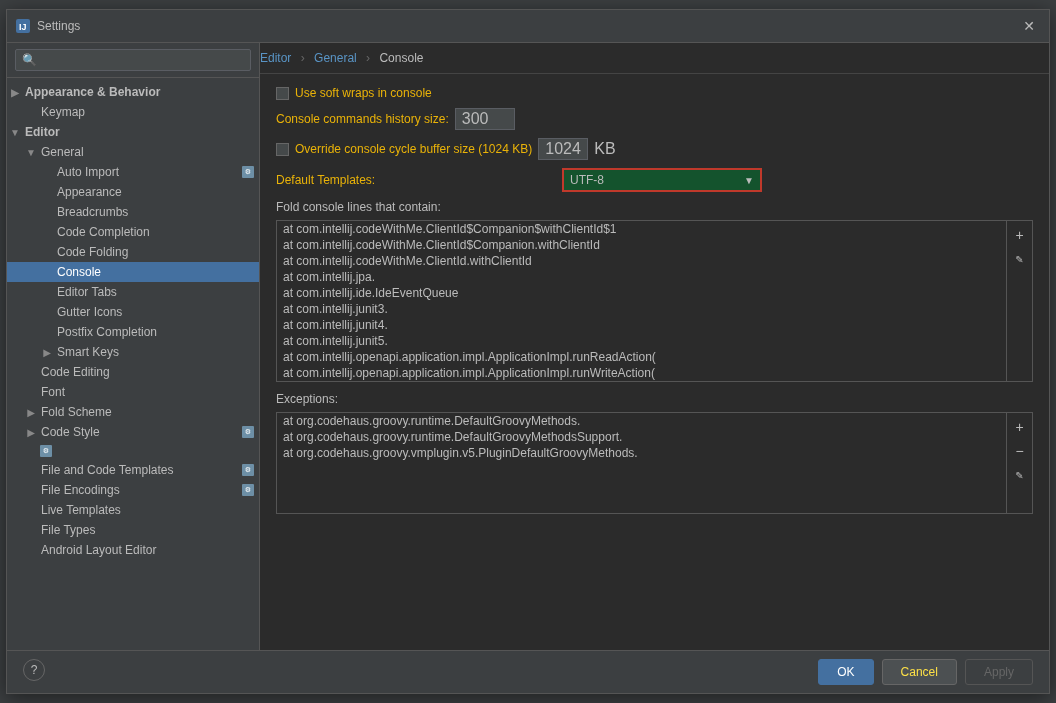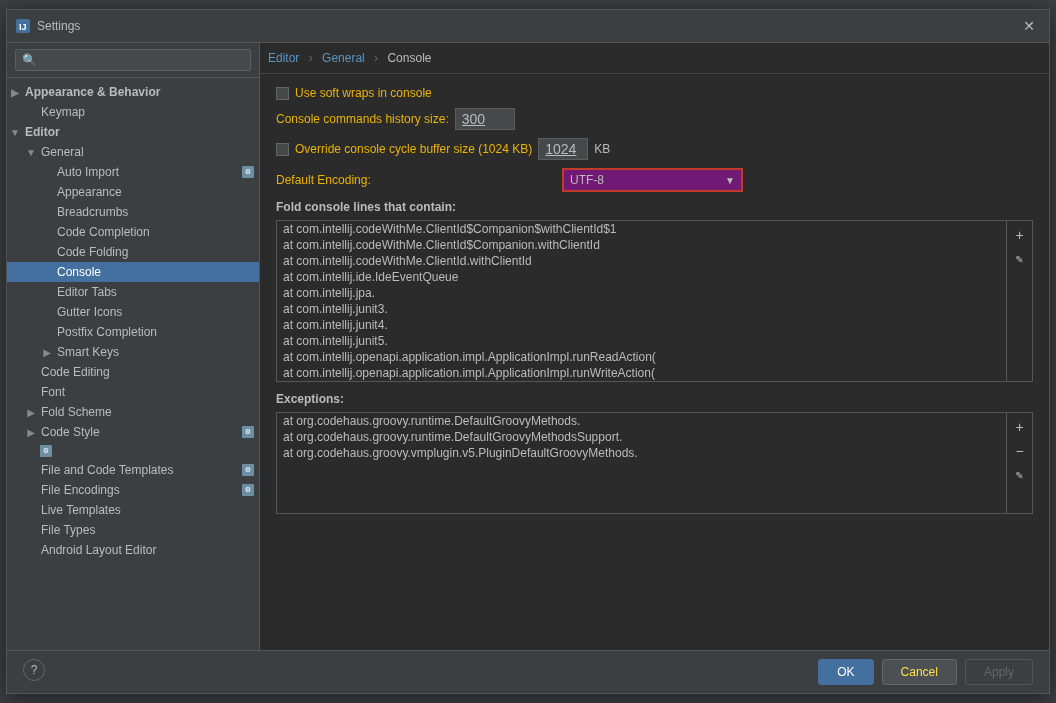--- a/index.html
+++ b/index.html
@@ -148,21 +148,21 @@
     
     .main-content {
       flex: 1;
       display: flex;
       flex-direction: column;
       background: #2b2b2b;
       overflow: hidden;
     }
 
     .breadcrumb {
-      padding: 8px 8px;
+      padding: 8px 0;
       color: #888;
       font-size: 12px;
       border-bottom: 1px solid #444;
       background: #2b2b2b;
       flex-shrink: 0;
     }
 
     .breadcrumb-sep { margin: 0 6px; color: #666; }
     .breadcrumb-link { color: #5994c5; cursor: pointer; }
     .breadcrumb-current { color: #bbb; }
@@ -197,59 +197,57 @@
 
     .form-label {
       color: #eab308;
       font-size: 12px;
     }
 
     .form-input {
       background: #45494a;
       border: 1px solid #5a5d63;
       color: #bbb;
-      font-size: 14px;
+      font-size: 16px;
       padding: 2px 6px;
       outline: none;
       width: 60px;
       height: 22px;
-      text-decoration: underline;
     }
 
     .form-label-after {
       color: #bbb;
-      font-size: 12px;
+      font-size: 16px;
       margin-left: 6px;
     }
 
     .encoding-select {
-      background: #701a75;
+      background: #14532d;
       border: 2px solid #c0392b;
       color: #bbb;
       font-size: 12px;
       padding: 2px 6px;
       height: 24px;
-      width: 181px;
+      width: 200px;
       outline: none;
       cursor: pointer;
       display: flex;
       align-items: center;
       justify-content: space-between;
       position: relative;
     }
 
     .encoding-select-text { flex: 1; }
     .encoding-select-arrow { color: #bbb; font-size: 10px; }
 
     .section-label {
       color: #bbb;
       font-size: 12px;
       margin-bottom: 6px;
       margin-top: 4px;
-      font-weight: bold;
     }
 
     .list-container {
       border: 1px solid #555;
       background: #2b2b2b;
       margin-bottom: 10px;
       display: flex;
       gap: 8px;
     }
 
@@ -536,35 +534,35 @@
         </div>
 
         <div class="checkbox-row">
           <div class="checkbox"></div>
           <span class="form-label" style="margin-right:6px;">Override console cycle buffer size (1024 KB)</span>
           <input class="form-input" type="text" id="buffer-size-val" style="width: 50px;" value="1024">
           <span class="form-label-after">KB</span>
         </div>
 
         <div class="form-row" style="margin-top: 4px;">
-          <span class="form-label" style="margin-right:6px; min-width:280px;">Default Encoding:</span>
+          <span class="form-label" style="margin-right:6px; min-width:280px;">Default Templates:</span>
           <div class="encoding-select">
             <span class="encoding-select-text">UTF-8</span>
             <span class="encoding-select-arrow">▼</span>
           </div>
         </div>
 
         <div class="section-label" style="margin-top: 8px;">Fold console lines that contain:</div>
         <div class="list-container">
           <div class="list-content" id="fold-list">
               <span class="list-item-text">at com.intellij.codeWithMe.ClientId$Companion$withClientId$1</span>
               <span class="list-item-text">at com.intellij.codeWithMe.ClientId$Companion.withClientId</span>
               <span class="list-item-text">at com.intellij.codeWithMe.ClientId.withClientId</span>
+              <span class="list-item-text">at com.intellij.jpa.</span>
               <span class="list-item-text">at com.intellij.ide.IdeEventQueue</span>
-              <span class="list-item-text">at com.intellij.jpa.</span>
               <span class="list-item-text">at com.intellij.junit3.</span>
               <span class="list-item-text">at com.intellij.junit4.</span>
               <span class="list-item-text">at com.intellij.junit5.</span>
               <span class="list-item-text">at com.intellij.openapi.application.impl.ApplicationImpl.runReadAction(</span>
               <span class="list-item-text">at com.intellij.openapi.application.impl.ApplicationImpl.runWriteAction(</span>
             </div>
           <div class="list-sidebar-buttons">
             <button class="list-btn">+</button>
             <button class="list-btn" style="font-size:10px;">✎</button>
           </div>

